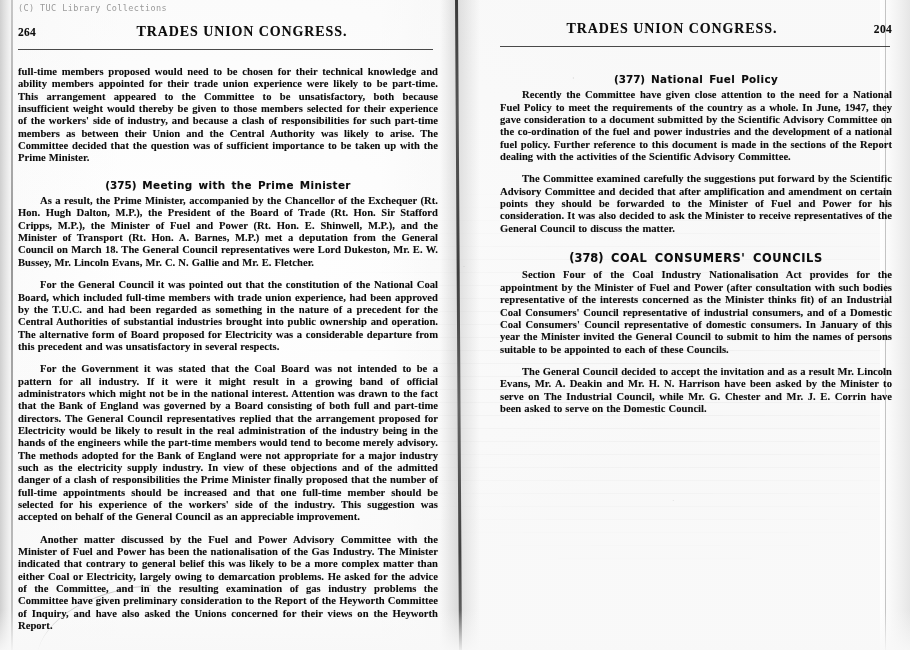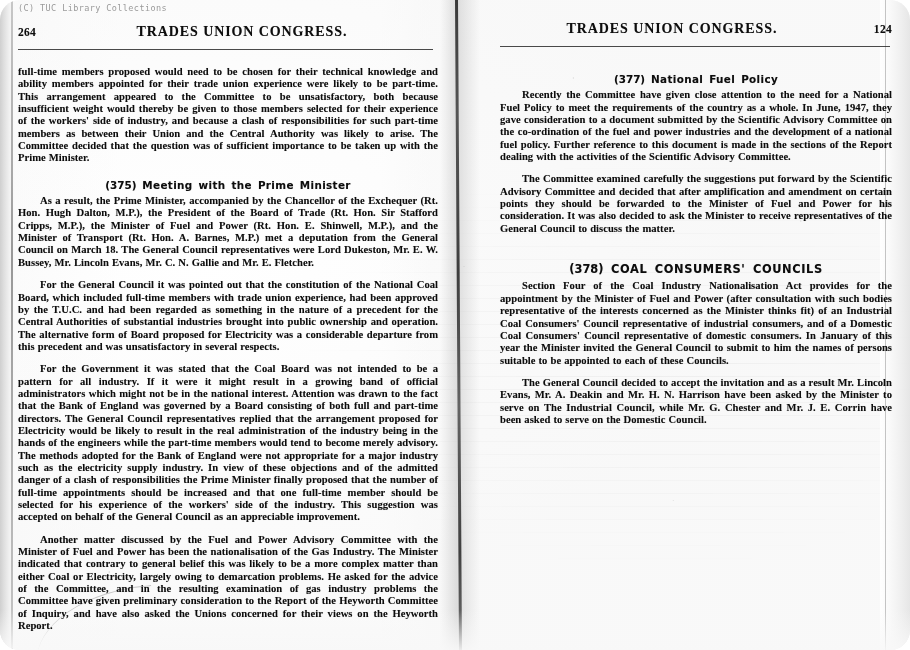--- a/index.html
+++ b/index.html
@@ -8,21 +8,20 @@
     background: #ffffff;
   }
   #scan {
     position: relative;
     width: 910px;
     height: 650px;
     overflow: hidden;
     background: #fdfdfd;
     font-family: "Liberation Serif", serif;
     color: #0d0d0d;
-    border-radius: 20px;
   }
 
   
   .paper-tint {
     position: absolute;
     inset: 0;
     background:
       radial-gradient(ellipse 60% 50% at 22% 40%, rgba(255,255,255,0) 0%, rgba(246,246,246,0.55) 100%),
       linear-gradient(90deg, #f2f2f2 0px, #fcfcfc 16px, #ffffff 120px, #ffffff 380px, #fbfbfb 430px);
     pointer-events: none;
@@ -193,21 +192,21 @@
     font-size: 10.4px;
     text-align: center;
     margin: 14px 0 4px 0;
     letter-spacing: .35px;
     word-spacing: 2px;
   }
   h2.sec-head.caps {
     font-size: 11.4px;
     letter-spacing: .6px;
     word-spacing: 3px;
-    margin-top: 28px;
+    margin-top: 17px;
     margin-bottom: 5px;
   }
   h2.sec-head .num { letter-spacing: 0; }
 
   .blur {
     filter: blur(.18px);
     text-shadow: 0 0 .7px rgba(20,20,20,.30);
   }
 </style>
 </head>
@@ -250,21 +249,21 @@
       <p class="para">For the Government it was stated that the Coal Board was not intended to be a pattern for all industry.   If it were it might result in a growing band of official administrators which might not be in the national interest.   Attention was drawn to the fact that the Bank of England was governed by a Board consisting of both full and part-time directors.   The General Council representatives replied that the arrangement proposed for Electricity would be likely to result in the real administration of the industry being in the hands of the engineers while the part-time members would tend to become merely advisory.   The methods adopted for the Bank of England were not appropriate for a major industry such as the electricity supply industry.   In view of these objections and of the admitted danger of a clash of responsibilities the Prime Minister finally proposed that the number of full-time appointments should be increased and that one full-time member should be selected for his experience of the workers' side of the industry.   This suggestion was accepted on behalf of the General Council as an appreciable improvement.</p>
 
 
       <p class="para">Another matter discussed by the Fuel and Power Advisory Committee with the Minister of Fuel and Power has been the nationalisation of the Gas Industry.   The Minister indicated that contrary to general belief this was likely to be a more complex matter than either Coal or Electricity, largely owing to demarcation problems.   He asked for the advice of the Committee, and in the resulting examination of gas industry problems the Committee have given preliminary consideration to the Report of the Heyworth Committee of Inquiry, and have also asked the Unions concerned for their views on the Heyworth Report.</p>
     </div>
   </div>
 
   <div class="page page-right">
     <div class="running-head blur">
       <span class="head-title">TRADES UNION CONGRESS.</span>
-      <span class="folio folio-right">124</span>
+      <span class="folio folio-right">204</span>
     </div>
     <div class="rule"></div>
     <div class="body-col blur">
 
       <h2 class="sec-head" style="margin-top:26px;">
         <span class="num">(377)</span>
         <span>National Fuel Policy</span>
       </h2>
 
       <p class="para">Recently the Committee have given close attention to the need for a National Fuel Policy to meet the requirements of the country as a whole.   In June, 1947, they gave consideration to a document submitted by the Scientific Advisory Committee on the co-ordination of the fuel and power industries and the development of a national fuel policy.   Further reference to this document is made in the sections of the Report dealing with the activities of the Scientific Advisory Committee.</p>

